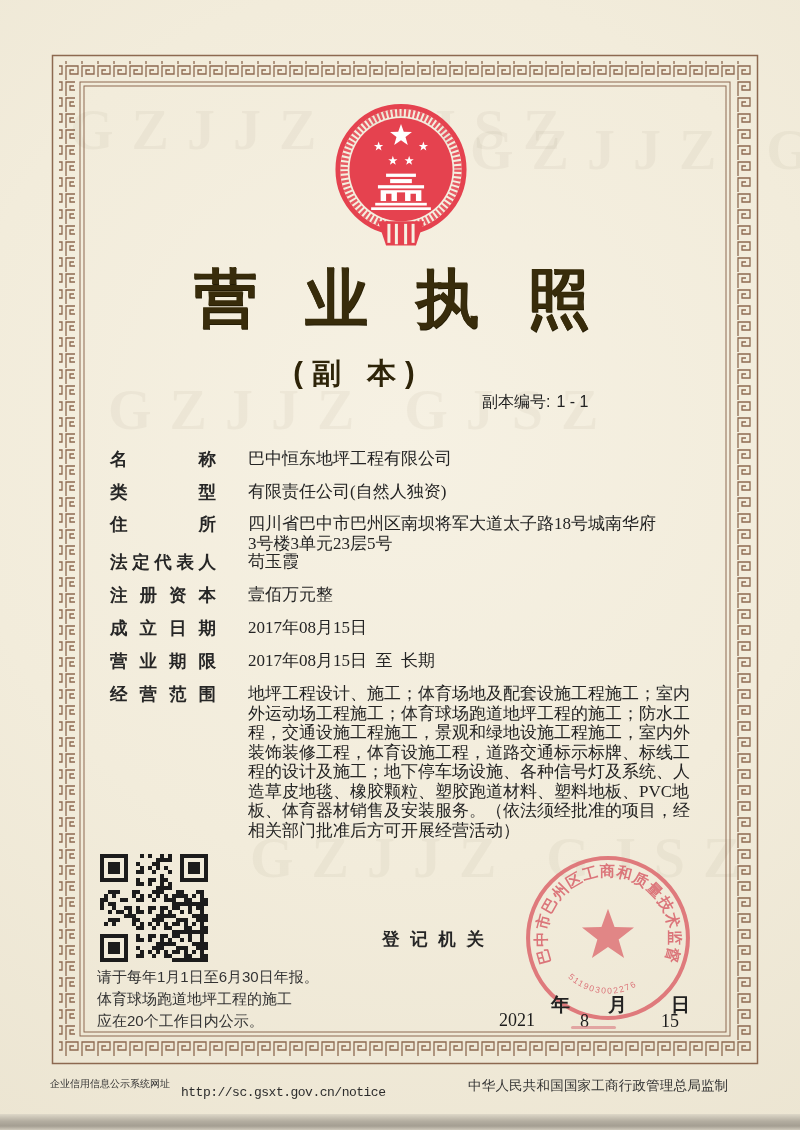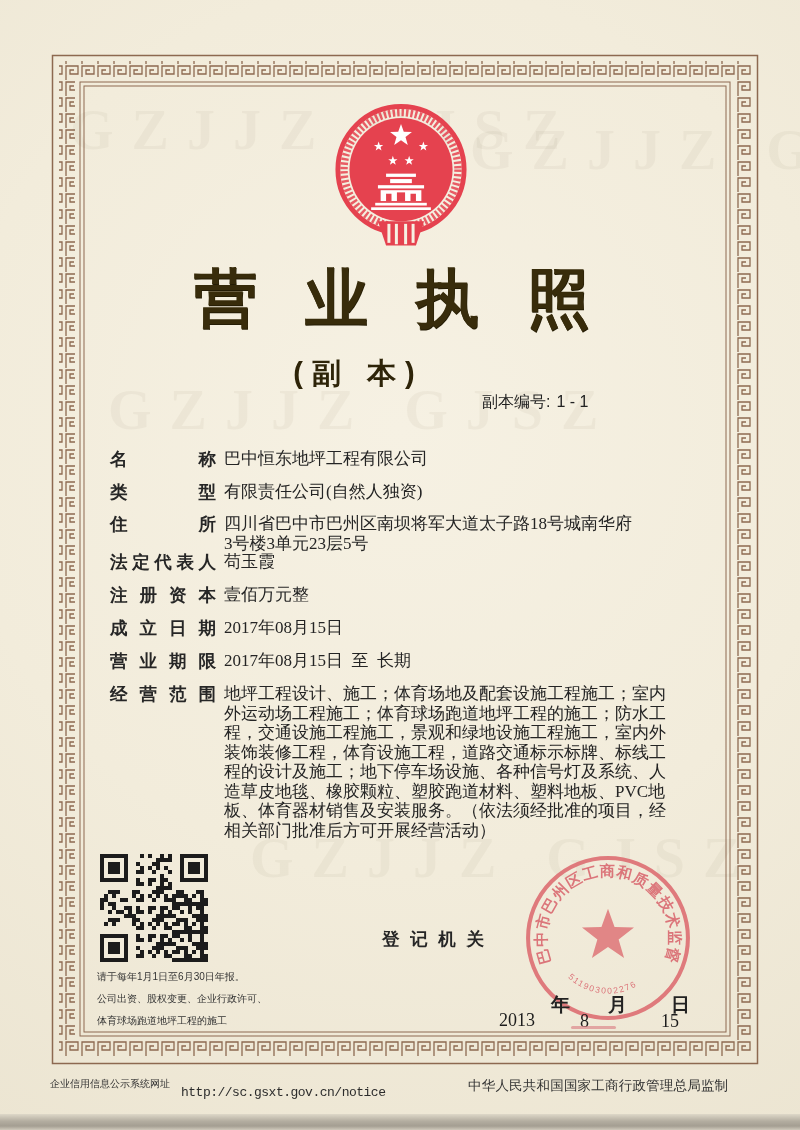--- a/index.html
+++ b/index.html
@@ -30,29 +30,29 @@
   .credit-line{position:absolute;left:412px;top:412px;font-size:15.5px;font-weight:bold;color:#101010;letter-spacing:0.5px;}
   .credit-line .code{margin-left:10px;font-family:"Liberation Serif","DejaVu Serif",serif;font-size:16.5px;letter-spacing:0.5px;}
   .fields{position:absolute;left:110px;top:449px;width:600px;}
   .row{position:absolute;left:0;display:flex;align-items:flex-start;}
   .r0{top:0;} .r1{top:33px;} .r2{top:65px;} .r3{top:103px;} .r4{top:136px;} .r5{top:169px;} .r6{top:202px;} .r7{top:235px;}
   .field-label{
     width:106px;flex:none;display:flex;justify-content:space-between;
     font-size:17.5px;font-weight:bold;color:#262626;line-height:20px;
   }
   .field-value{
-    margin-left:8px;width:447px;font-family:"Liberation Serif","DejaVu Serif",serif;
+    margin-left:32px;width:447px;font-family:"Liberation Serif","DejaVu Serif",serif;
     font-size:17px;color:#242424;line-height:19.5px;white-space:pre-wrap;
   }
   .promo{
     position:absolute;left:213px;top:579px;font-size:27.5px;font-weight:500;
     color:#e8231a;letter-spacing:0.5px;white-space:nowrap;opacity:0.93;
   }
   .qr{position:absolute;left:100px;top:854px;}
-  .notes{position:absolute;left:97px;top:966px;font-size:10px;color:#333;line-height:22px;}
+  .notes{position:absolute;left:97px;top:966px;font-size:15px;color:#333;line-height:22px;}
   .registry{
     position:absolute;left:382px;top:927px;width:102px;display:flex;justify-content:space-between;
     font-size:17.5px;font-weight:bold;color:#262626;
   }
   .seal{position:absolute;left:522px;top:852px;opacity:0.88;}
   .dlab{position:absolute;font-size:19px;font-weight:bold;color:#222;}
   .dy{left:551px;top:992px;} .dm{left:608px;top:992px;} .dd{left:671px;top:992px;}
   .dval{position:absolute;font-family:"Liberation Serif","DejaVu Serif",serif;font-size:18px;color:#1d1d1d;}
   .vy{left:499px;top:1010px;} .vm{left:580px;top:1011px;} .vd{left:661px;top:1011px;}
   .seal-underline{position:absolute;left:571px;top:1026px;width:45px;height:3px;background:#d9787e;opacity:0.6;border-radius:2px;}
@@ -438,22 +438,22 @@
       <rect x="80" y="0" width="28" height="28"></rect>
       <rect x="84" y="4" width="20" height="20" fill="#f2ecdb"></rect>
       <rect x="88" y="8" width="12" height="12"></rect>
       <rect x="0" y="80" width="28" height="28"></rect>
       <rect x="4" y="84" width="20" height="20" fill="#f2ecdb"></rect>
       <rect x="8" y="88" width="12" height="12"></rect>
     </svg>
 
   <div class="notes">
     <div>请于每年1月1日至6月30日年报。</div>
-    <div>公司出资、股权变更、企业行政许可、</div>
     <div>体育球场跑道地坪工程的施工</div>
+    <div>应在20个工作日内公示。</div>
   </div>
 
   <div class="registry jchars">
       <span>登</span>
       <span>记</span>
       <span>机</span>
       <span>关</span>
     </div>
 
   <svg class="seal" width="172" height="172" viewBox="0 0 170 170">
@@ -467,21 +467,21 @@
       <textPath href="#sealArcTop" startOffset="2">巴中市巴州区工商和质量技术监督管理局</textPath>
     </text>
     <text font-size="8.5" fill="#d9666e" letter-spacing="1.5" font-family="'Liberation Sans','DejaVu Sans',sans-serif">
       <textPath href="#sealArcBottom" startOffset="8">511903002276</textPath>
     </text>
   </svg>
 
   <span class="dlab dy">年</span>
   <span class="dlab dm">月</span>
   <span class="dlab dd">日</span>
-  <span class="dval vy">2013</span>
+  <span class="dval vy">2021</span>
   <span class="dval vm">8</span>
   <span class="dval vd">15</span>
   <div class="seal-underline"></div>
 
   <div class="footer-left">企业信用信息公示系统网址</div>
   <div class="footer-url">http://sc.gsxt.gov.cn/notice</div>
   <div class="footer-right">中华人民共和国国家工商行政管理总局监制</div>
 
   <div class="scan-shadow"></div>
 </div>

